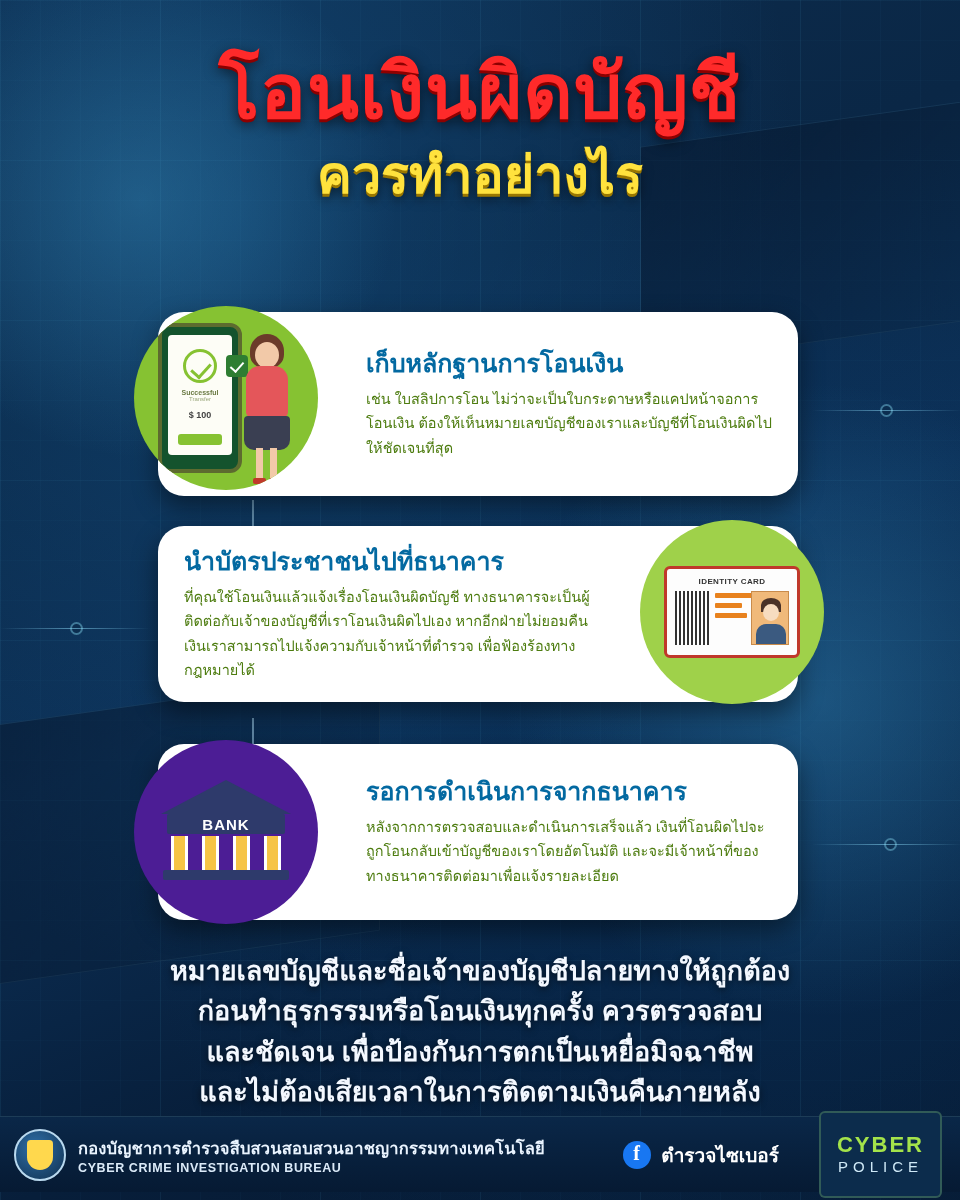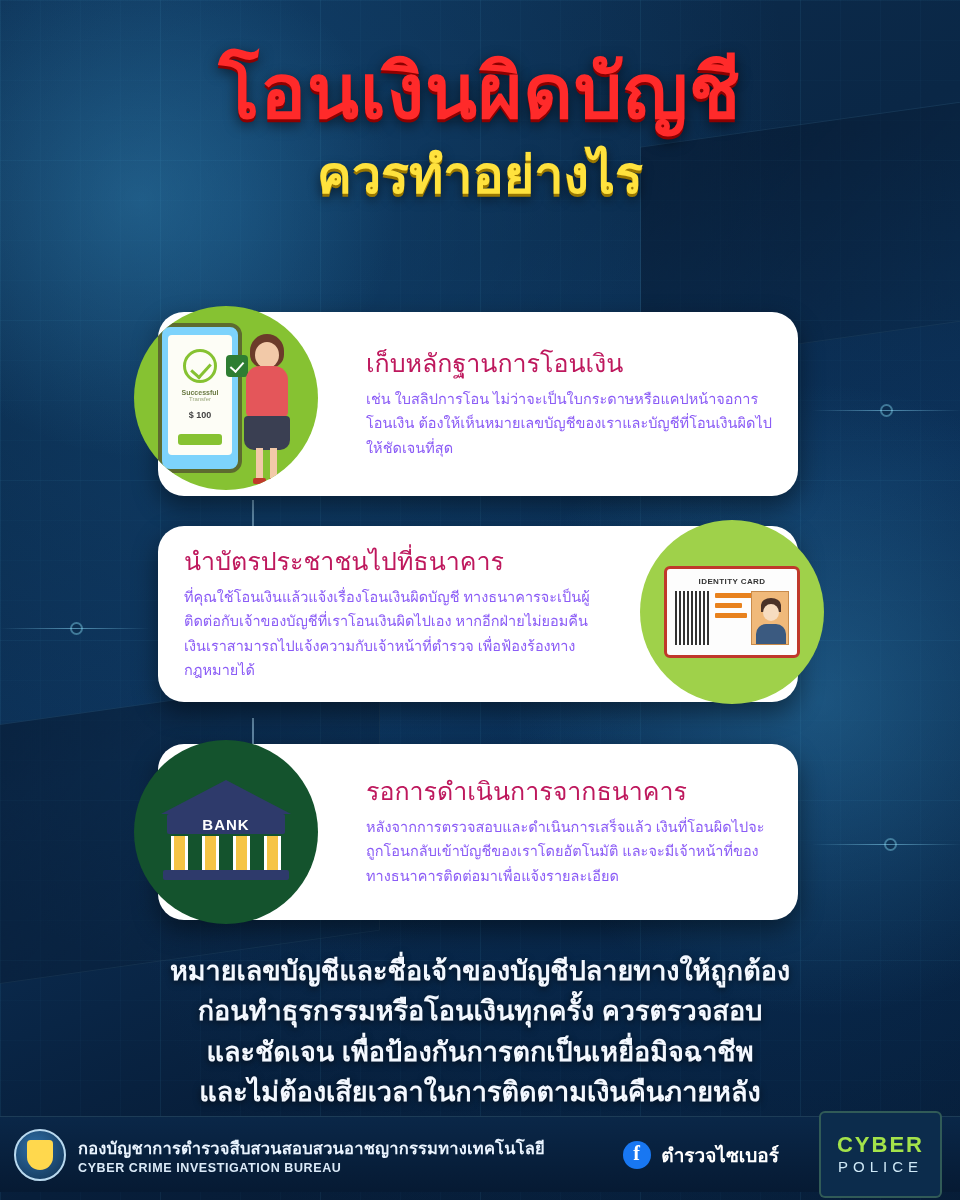--- a/index.html
+++ b/index.html
@@ -69,40 +69,40 @@
     position: relative;
     background: #ffffff;
     border-radius: 26px;
     box-shadow: 0 10px 26px rgba(0,0,0,0.45);
     display: flex; align-items: center;
   }
   .card1 { width: 640px; margin-left: 158px; min-height: 184px; padding: 18px 26px 18px 208px; }
   .card2 { width: 640px; margin-left: 158px; margin-top: 30px; min-height: 176px; padding: 18px 200px 18px 26px; }
   .card3 { width: 640px; margin-left: 158px; margin-top: 42px; min-height: 176px; padding: 18px 26px 18px 208px; }
 
-  .card-head { font-size: 25px; font-weight: normal; color: #be185d; margin-bottom: 9px; line-height: 1.2; }
-  .card-body { font-size: 14.5px; color: #8b5cf6; line-height: 1.68; }
+  .card-head { font-size: 25px; font-weight: bold; color: #0369a1; margin-bottom: 9px; line-height: 1.2; }
+  .card-body { font-size: 14.5px; color: #4d7c0f; line-height: 1.68; }
   .card2 .card-head { font-size: 25px; }
   .card3 .card-head { font-size: 25px; }
 
   .circle-img {
     position: absolute; border-radius: 50%;
     display: flex; align-items: center; justify-content: center;
     overflow: hidden;
   }
   .c1 { width: 184px; height: 184px; left: -24px; top: -6px; background: #86c232; }
   .c2 { width: 184px; height: 184px; right: -26px; top: -6px; background: #9fd14a; }
-  .c3 { width: 184px; height: 184px; left: -24px; top: -4px; background: #14532d; }
+  .c3 { width: 184px; height: 184px; left: -24px; top: -4px; background: #4c1d95; }
 
   
   .connector { position: absolute; width: 2px; background: rgba(180,225,250,0.5); z-index: 4; }
 
   
   .phone {
-    width: 84px; height: 150px; background: #7dd3fc; border: 4px solid #5d6b2f; border-radius: 12px;
+    width: 84px; height: 150px; background: #14532d; border: 4px solid #5d6b2f; border-radius: 12px;
     position: relative; left: -26px;
   }
   .phone-screen { position: absolute; inset: 8px 6px 14px 6px; background: #fdfdf6; border-radius: 4px; }
   .check-ring {
     width: 34px; height: 34px; border-radius: 50%; border: 3px solid #86c232;
     margin: 14px auto 6px auto; position: relative;
   }
   .check-ring:after {
     content: ""; position: absolute; left: 9px; top: 7px; width: 9px; height: 16px;
     border-right: 3px solid #86c232; border-bottom: 3px solid #86c232; transform: rotate(42deg);

